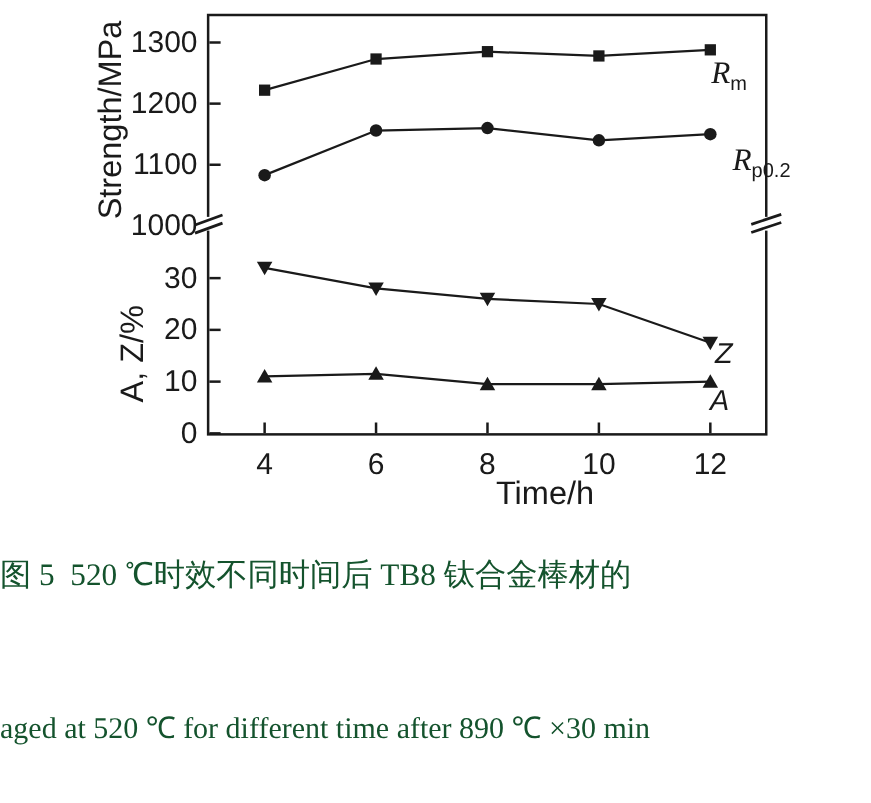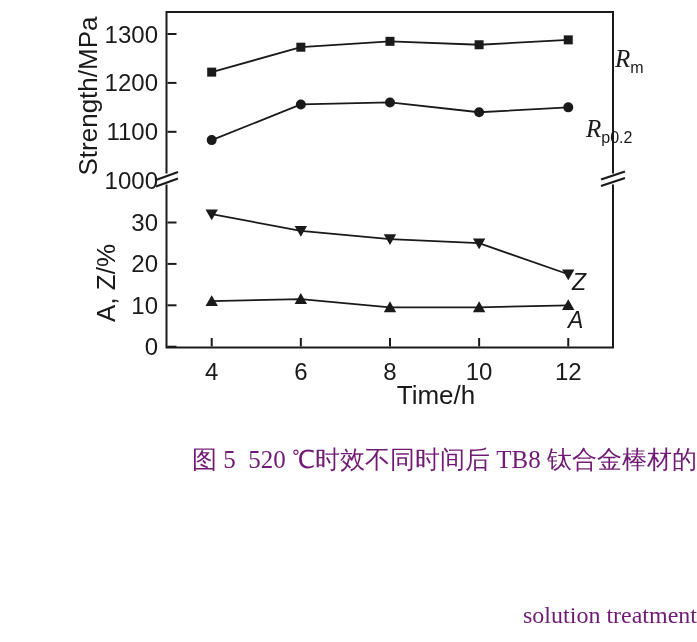--- a/index.html
+++ b/index.html
@@ -6,21 +6,21 @@
   .stage{position:relative;width:697px;height:642px;background:#ffffff;overflow:hidden;
          font-family:"Liberation Sans",sans-serif;color:#1a1a1a;}
   svg{position:absolute;left:0;top:0;}
   .axis-title{position:absolute;font-size:26px;color:#1a1a1a;white-space:nowrap;}
   .rot{transform:translate(-50%,-50%) rotate(-90deg);}
   .ctr{transform:translate(-50%,-50%);}
   .series-label{position:absolute;font-size:24px;color:#1a1a1a;white-space:nowrap;}
   .series-label .rvar{font-family:"Liberation Serif",serif;font-style:italic;font-size:25px;}
   .series-label sub{font-size:16px;font-family:"Liberation Sans",sans-serif;font-style:normal;}
   .series-label.var{font-style:italic;font-size:23px;}
-  .cap-line{position:absolute;left:0;width:697px;text-align:right;white-space:pre;color:#701a75;}
+  .cap-line{position:absolute;left:0;width:697px;text-align:left;white-space:pre;color:#14532d;}
   .cap-zh{font-size:25px;font-family:"Liberation Serif",serif;}
   .cap-en{font-size:24px;font-family:"Liberation Serif",serif;}
 </style>
 </head>
 <body>
 
 <div class="stage">
 
   <svg id="chart-svg" width="697" height="432" viewBox="0 0 697 432">
 
@@ -88,20 +88,20 @@
       <rect x="608.5" y="173.5" width="9" height="11" fill="#ffffff"></rect>
       <line x1="601" y1="186" x2="625" y2="178" stroke="#1a1a1a" stroke-width="2.2"></line>
       <line x1="601" y1="179.5" x2="625" y2="171.5" stroke="#1a1a1a" stroke-width="2.2"></line>
     </g>
   </svg>
 
   <div class="axis-title rot" style="left:88px;top:96px;">Strength/MPa</div>
   <div class="axis-title rot" style="left:106px;top:283px;">A, Z/%</div>
   <div class="axis-title ctr" style="left:390px;top:395px;margin-left:46px;">Time/h</div>
 
-  <div class="series-label" style="left:569px;top:45px;margin-left:46px;"><span class="rvar">R</span><sub>m</sub></div>
+  <div class="series-label" style="left:569px;top:45px;"><span class="rvar">R</span><sub>m</sub></div>
   <div class="series-label" style="left:586px;top:115px;"><span class="rvar">R</span><sub>p0.2</sub></div>
   <div class="series-label var" style="left:572px;top:269px;">Z</div>
   <div class="series-label var" style="left:568px;top:307px;">A</div>
 
   <div class="cap-line cap-zh" style="top:443px;">图 5  520 ℃时效不同时间后 TB8 钛合金棒材的</div>
-  <div class="cap-line cap-en" style="top:602px;">solution treatment</div>
+  <div class="cap-line cap-en" style="top:564px;">aged at 520 ℃ for different time after 890 ℃ ×30 min</div>
 </div>
 
 </body></html>

